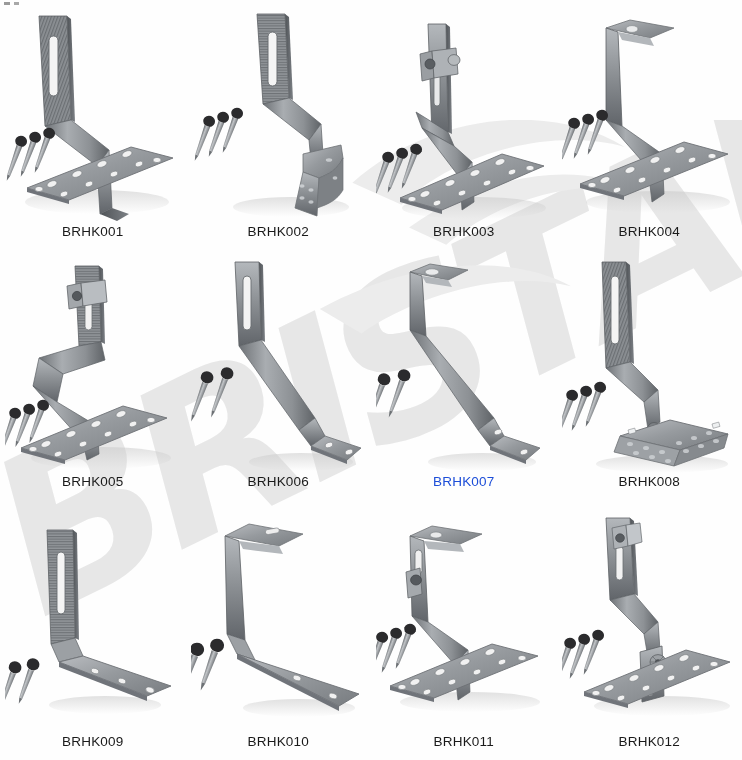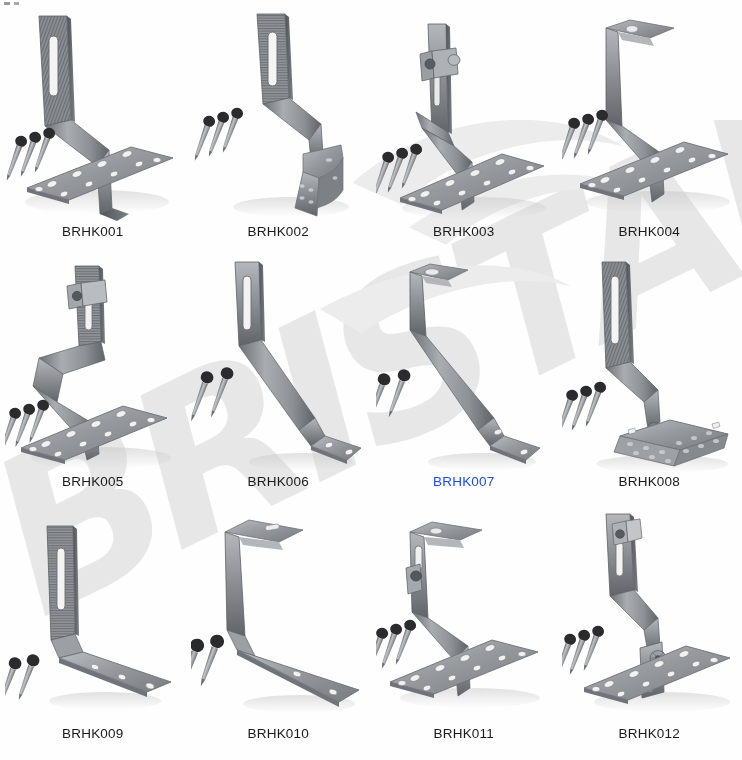--- a/index.html
+++ b/index.html
@@ -62,21 +62,21 @@
     font-size:13.5px;
     color:#1a1a1a;
     letter-spacing:.2px;
     line-height:1;
     padding-bottom:10px;
     white-space:nowrap;
     user-select:none;
   }
   .r1 .caption{padding-bottom:12px;}
   .r2 .caption{padding-bottom:12px;}
-  .r3 .caption{padding-bottom:20px;}
+  .r3 .caption{padding-bottom:12px;}
   
   .caption.faded{color:#1d4ed8;}
   .corner-marks{
     position:absolute;left:4px;top:2px;width:26px;height:8px;z-index:4;
   }
 </style>
 </head>
 <body>
 
 <div id="sheet">

